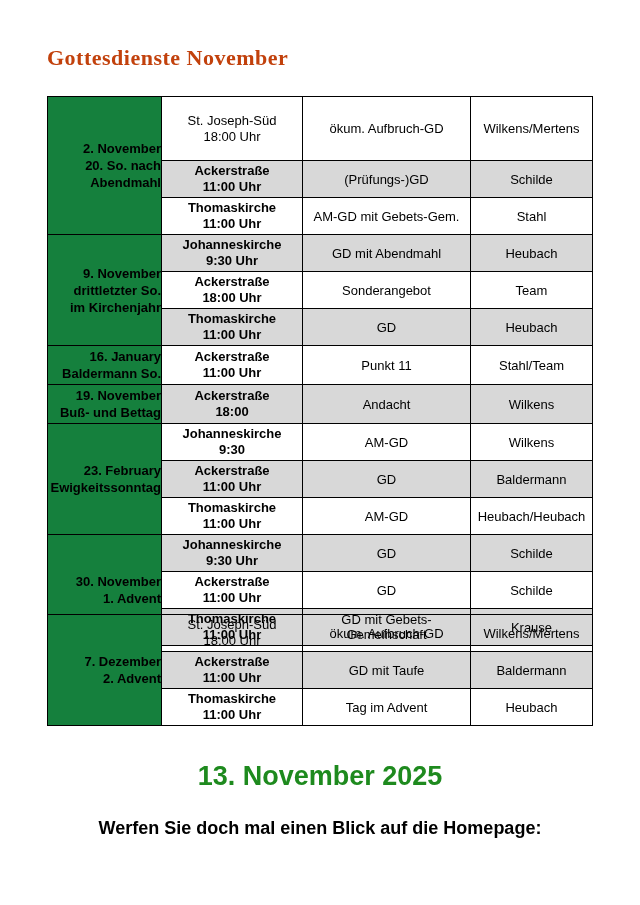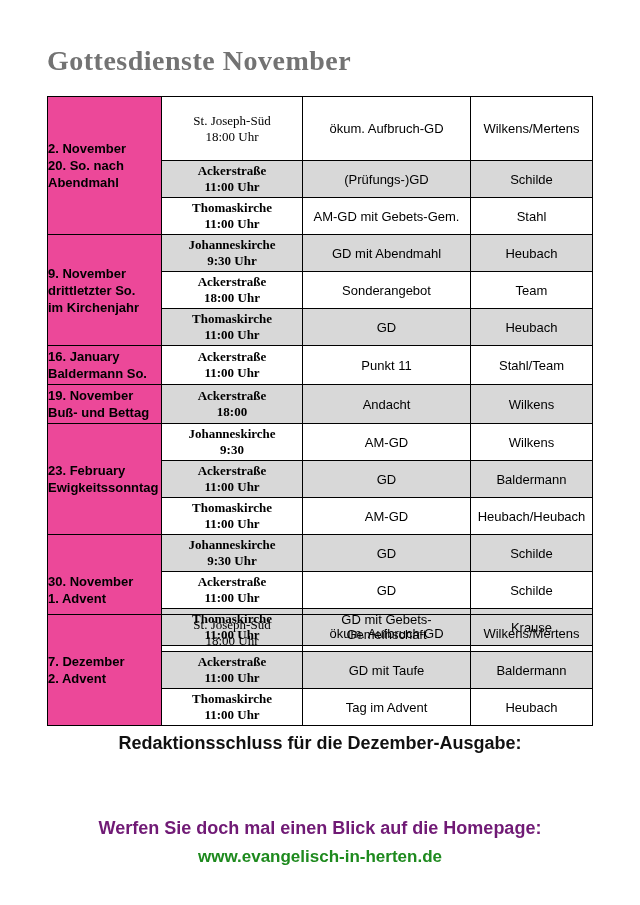--- a/index.html
+++ b/index.html
@@ -15,23 +15,23 @@
     height: 905px;
     background: #ffffff;
     overflow: hidden;
   }
   .title {
     position: absolute;
     left: 47px;
     top: 45px;
     margin: 0;
     font-family: "Liberation Serif", serif;
-    font-size: 28px;
-    font-weight: bold;
-    color: #737373;
+    font-size: 22px;
+    font-weight: bold;
+    color: #c2410c;
     letter-spacing: 0.5px;
     white-space: nowrap;
   }
   table.schedule {
     position: absolute;
     left: 47px;
     width: 545px;
     border-collapse: collapse;
     table-layout: fixed;
   }
@@ -40,49 +40,48 @@
   table.schedule td {
     border: 1px solid #000000;
     font-size: 13px;
     vertical-align: middle;
     padding: 2px 0;
     overflow: hidden;
   }
   table.schedule tr { height: 34px; }
   table.schedule tr.tall { height: 64px; }
   td.date-cell {
-    text-align: left;
+    text-align: right;
     font-weight: bold;
     line-height: 17px;
-    background: #ec4899;
+    background: #15803d;
   }
   td.loc-cell {
     text-align: center;
     font-weight: bold;
     line-height: 16px;
-    font-family: Liberation Serif, serif;
   }
   td.loc-cell.regular { font-weight: normal; }
   td.text-cell {
     text-align: center;
     padding-left: 6px;
     padding-right: 2px;
   }
   .shaded { background: #d8d8d8; }
   .footer-line {
     position: absolute;
     left: 0;
     width: 640px;
     text-align: center;
     font-weight: bold;
     white-space: nowrap;
   }
   .deadline-label { top: 733px; font-size: 18px; color: #111111; }
   .deadline-date  { top: 761px; font-size: 27px; color: #1e8a1e; }
-  .homepage-label { top: 818px; font-size: 18px; color: #701a75; }
+  .homepage-label { top: 818px; font-size: 18px; color: #000000; }
   .homepage-url   { top: 847px; font-size: 17px; color: #1e8a1e; }
 </style>
 </head>
 <body>
 
 <div class="page">
 
   <h1 class="title">Gottesdienste November</h1>
 
   <table class="schedule t-november">
@@ -266,17 +265,16 @@
           <td class="loc-cell">
             <div>Thomaskirche</div>
             <div>11:00 Uhr</div>
           </td>
           <td class="text-cell">Tag im Advent</td>
           <td class="text-cell">Heubach</td>
         </tr>
       </tbody>
   </table>
 
-  <div class="footer-line deadline-label">Redaktionsschluss für die Dezember-Ausgabe:</div>
+  <div class="footer-line deadline-date">13. November 2025</div>
   <div class="footer-line homepage-label">Werfen Sie doch mal einen Blick auf die Homepage:</div>
-  <div class="footer-line homepage-url">www.evangelisch-in-herten.de</div>
 
 </div>
 
 </body></html>

